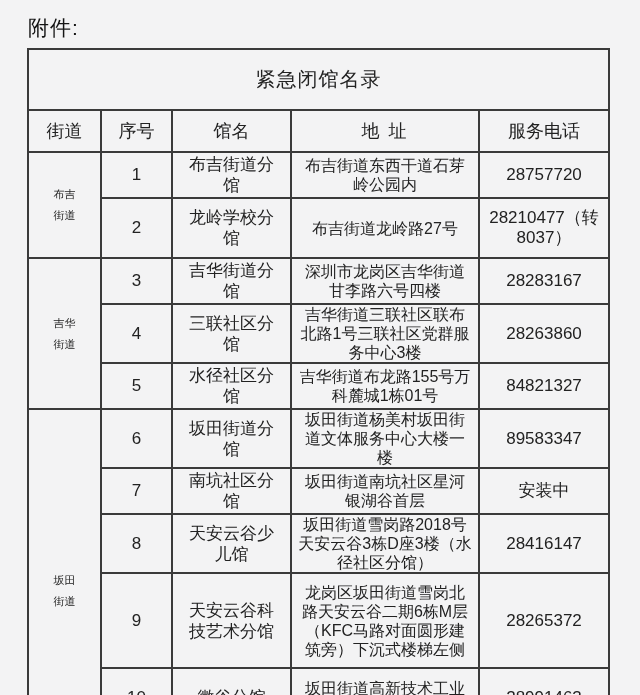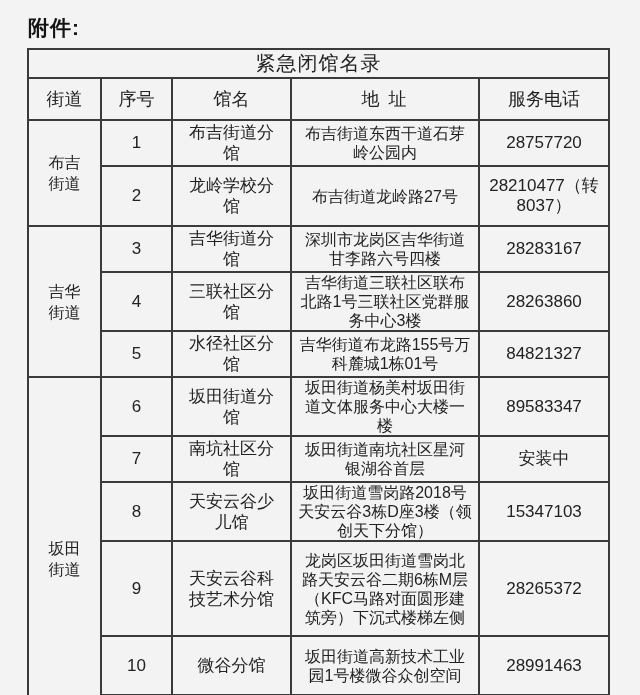--- a/index.html
+++ b/index.html
@@ -15,21 +15,20 @@
     position: relative;
     overflow: hidden;
   }
   .attachment {
     position: absolute;
     left: 28px;
     top: 14px;
     font-size: 21px;
     letter-spacing: 1px;
     color: #141414;
-    font-weight: bold;
   }
   table.closure {
     position: absolute;
     left: 27px;
     top: 48px;
     width: 581px;
     border-collapse: collapse;
     table-layout: fixed;
     background: transparent;
   }
@@ -38,31 +37,31 @@
     text-align: center;
     vertical-align: middle;
     padding: 5px 5px;
     font-weight: normal;
     color: #222;
     overflow: hidden;
   }
   .title-cell {
     font-size: 20px;
     letter-spacing: 1px;
-    padding: 0 !important;
+    padding: 16px !important;
   }
   .header-row th {
     font-size: 18px;
   }
   .header-addr {
     letter-spacing: 2px;
     border-radius: 15px;
   }
   .street-cell {
-    font-size: 16px;
+    font-size: 11px;
     line-height: 21px;
     white-space: pre-line;
   }
   .no-cell {
     font-size: 17px;
   }
   .name-cell {
     font-size: 17px;
     line-height: 21px;
     padding: 1px 8px !important;
@@ -151,22 +150,22 @@
   </tr>
   <tr style="height:38px">
     <td class="no-cell">7</td>
     <td class="name-cell">南坑社区分馆</td>
     <td class="addr-cell">坂田街道南坑社区星河银湖谷首层</td>
     <td class="phone-cell">安装中</td>
   </tr>
   <tr style="height:58px">
     <td class="no-cell">8</td>
     <td class="name-cell">天安云谷少儿馆</td>
-    <td class="addr-cell">坂田街道雪岗路2018号天安云谷3栋D座3楼（领创天下分馆）</td>
-    <td class="phone-cell">15347103</td>
+    <td class="addr-cell">坂田街道雪岗路2018号天安云谷3栋D座3楼（水径社区分馆）</td>
+    <td class="phone-cell">28416147</td>
   </tr>
   <tr style="height:95px">
     <td class="no-cell">9</td>
     <td class="name-cell">天安云谷科技艺术分馆</td>
     <td class="addr-cell">龙岗区坂田街道雪岗北路天安云谷二期6栋M层（KFC马路对面圆形建筑旁）下沉式楼梯左侧</td>
     <td class="phone-cell">28265372</td>
   </tr>
   <tr style="height:59px">
     <td class="no-cell">10</td>
     <td class="name-cell">微谷分馆</td>

